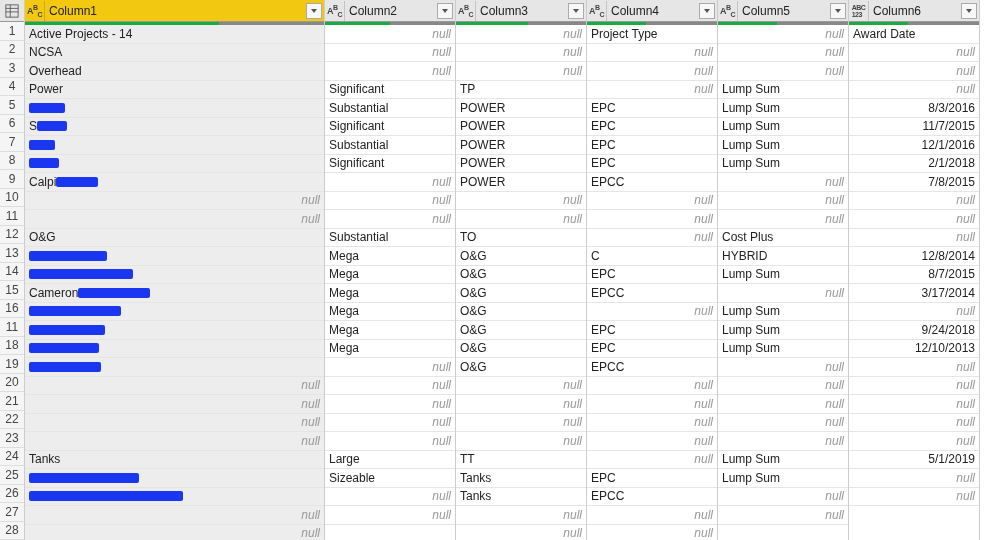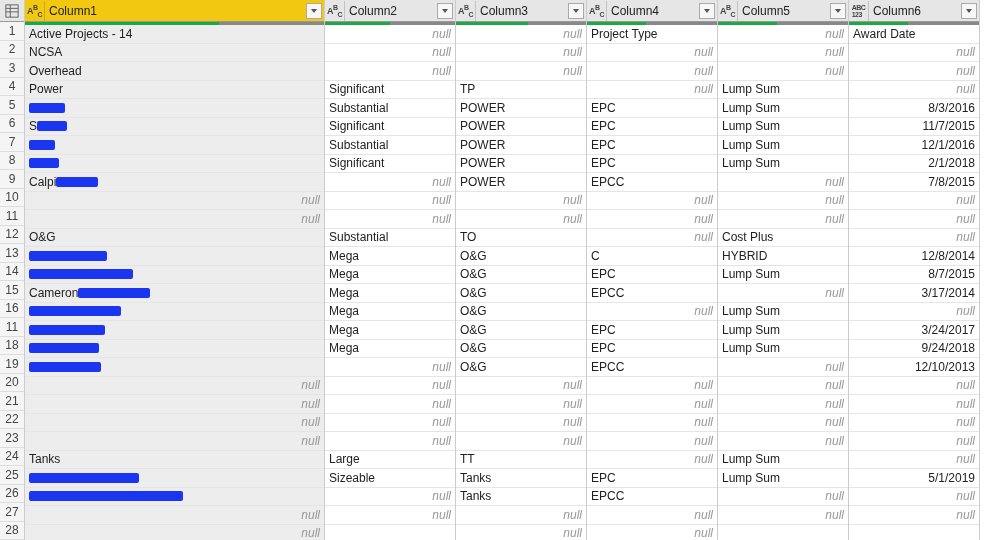--- a/index.html
+++ b/index.html
@@ -354,21 +354,20 @@
         <div class="cell right">12/1/2016</div>
         <div class="cell right">2/1/2018</div>
         <div class="cell right">7/8/2015</div>
         <div class="cell null">null</div>
         <div class="cell null">null</div>
         <div class="cell null">null</div>
         <div class="cell right">12/8/2014</div>
         <div class="cell right">8/7/2015</div>
         <div class="cell right">3/17/2014</div>
         <div class="cell null">null</div>
-        <div class="cell right">3/24/2017</div>
         <div class="cell right">9/24/2018</div>
         <div class="cell right">12/10/2013</div>
         <div class="cell null">null</div>
         <div class="cell null">null</div>
         <div class="cell null">null</div>
         <div class="cell null">null</div>
         <div class="cell null">null</div>
         <div class="cell right">5/1/2019</div>
         <div class="cell null">null</div>
         <div class="cell null">null</div>

